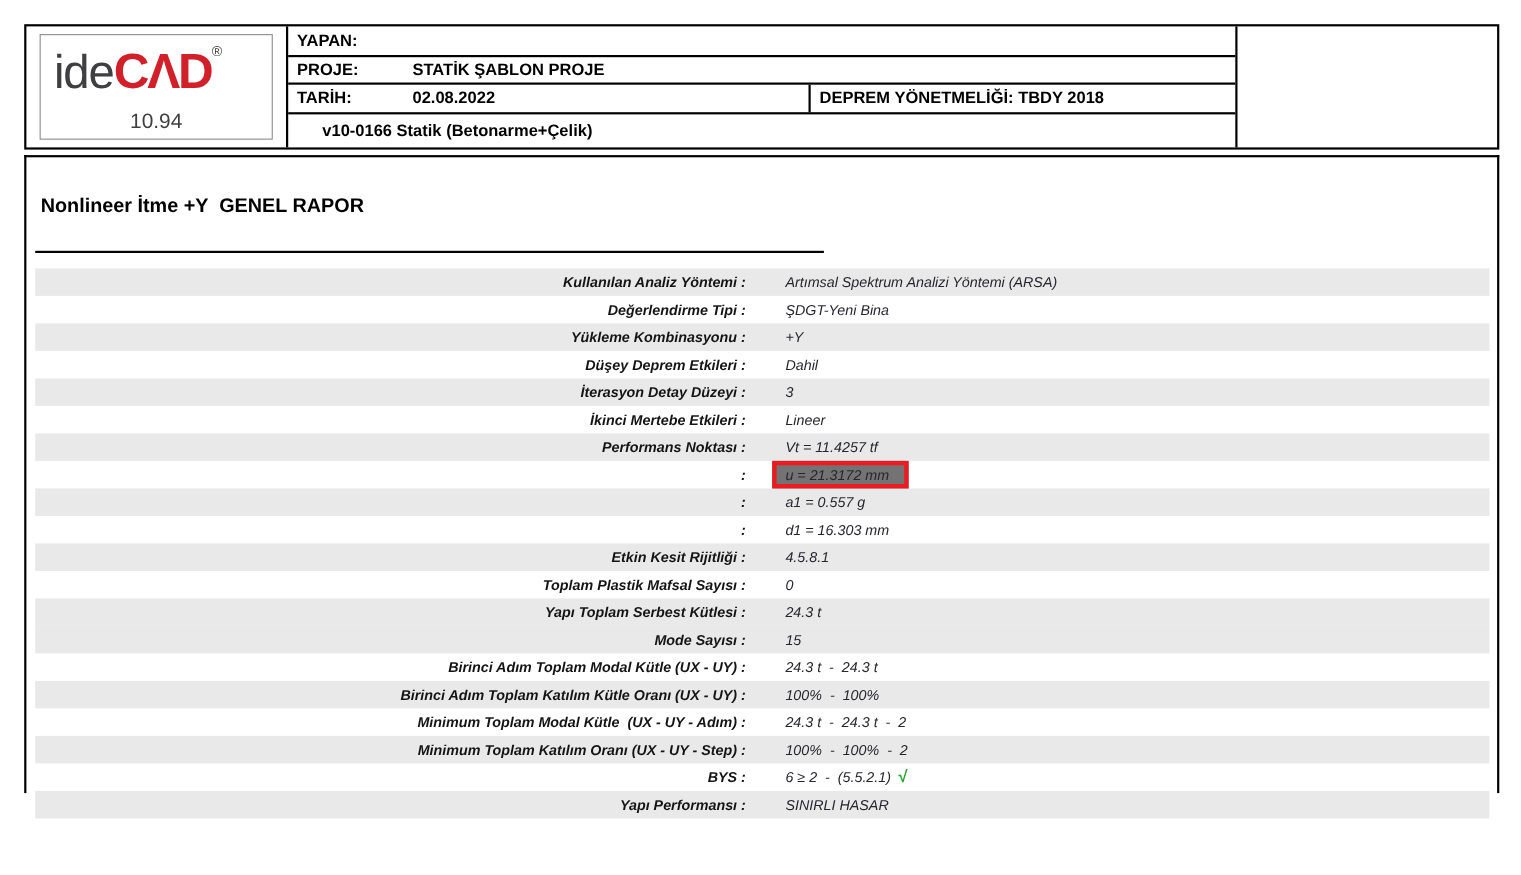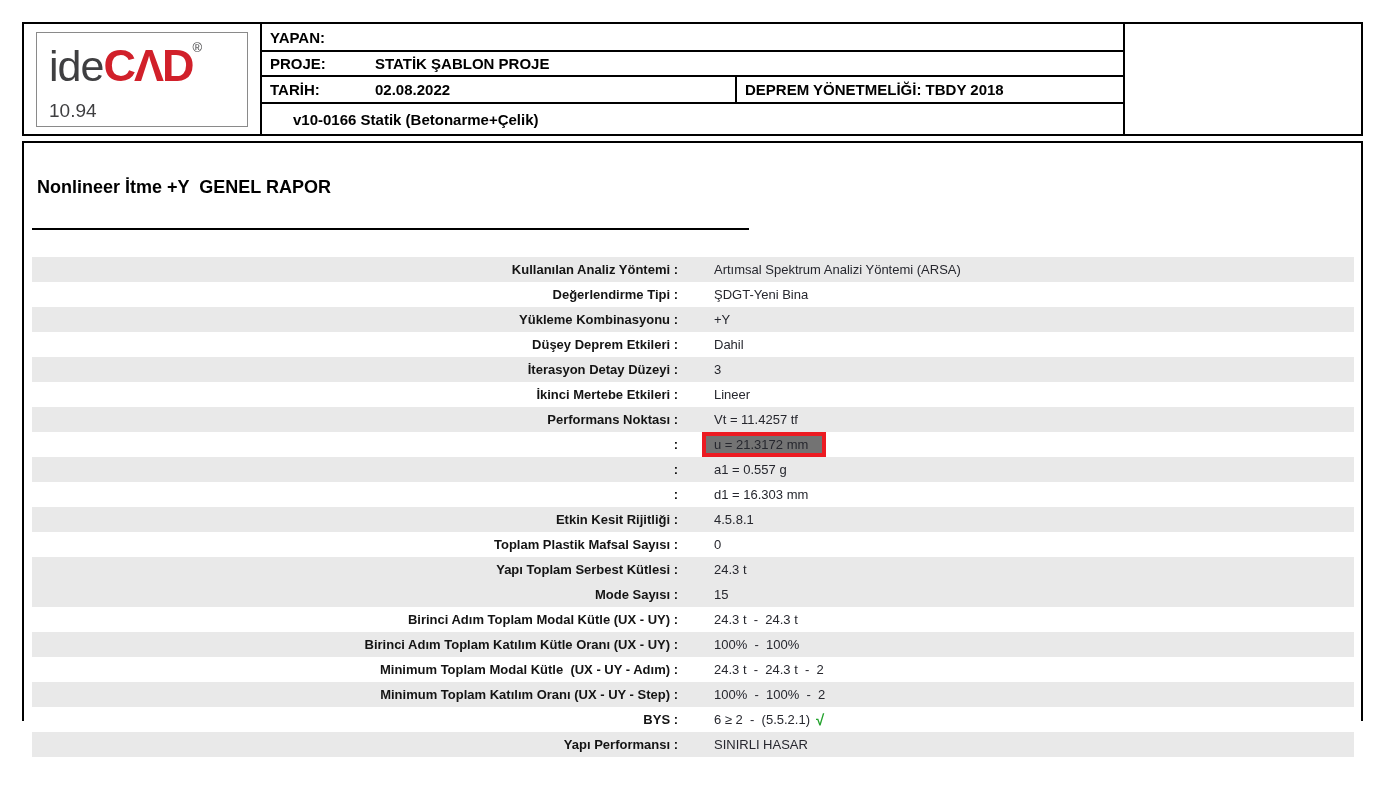--- a/index.html
+++ b/index.html
@@ -19,21 +19,21 @@
   
   .header-box{position:absolute;left:22px;top:22px;width:1341px;height:114px;
     border:2px solid var(--border);display:flex;background:#fff;}
   .logo-cell{width:238px;border-right:2px solid var(--border);
     display:flex;align-items:center;justify-content:center;}
   .logo-frame{border:1px solid #8a8a8a;padding:10px 12px 4px 12px;width:212px;background:#fff;}
   .logo-line{white-space:nowrap;line-height:1;}
   .logo-ide{font-size:43px;color:var(--logo-gray);letter-spacing:-1px;}
   .logo-cad{font-size:45px;font-weight:bold;color:var(--logo-red);letter-spacing:-2px;}
   .logo-reg{font-size:13px;color:var(--logo-gray);vertical-align:top;position:relative;top:-2px;}
-  .logo-version{font-size:19px;color:var(--logo-gray);text-align:left;margin-top:12px;}
+  .logo-version{font-size:19px;color:var(--logo-gray);text-align:center;margin-top:12px;}
 
   .mid-cell{flex:1;display:flex;flex-direction:column;border-right:2px solid var(--border);}
   .h-row{display:flex;align-items:center;font-weight:bold;font-size:15px;color:#000;
     white-space:pre;}
   .h-row1{height:28px;border-bottom:2px solid var(--border);padding-left:8px;}
   .h-row2{height:25px;border-bottom:2px solid var(--border);padding-left:8px;}
   .h-row3{height:27px;border-bottom:2px solid var(--border);}
   .h-row4{flex:1;padding-left:8px;margin-left:23px;}
   .h-label{width:105px;}
   .tarih-cell{width:475px;height:100%;display:flex;align-items:center;
@@ -42,21 +42,21 @@
   .deprem-cell{flex:1;height:100%;display:flex;align-items:center;padding-left:8px;}
   .right-cell{width:236px;}
 
   
   .content-box{position:absolute;left:22px;top:141px;width:1341px;height:580px;
     border:2px solid var(--border);border-bottom:none;background:#fff;}
   .report-title{position:absolute;left:13px;top:34px;font-size:18px;font-weight:bold;
     color:#000;white-space:pre;}
   .title-rule{position:absolute;left:8px;top:85px;width:717px;height:2px;background:#000;}
 
-  .report-table{position:absolute;left:8px;top:114px;width:1322px;}
+  .report-table{position:absolute;left:8px;top:101px;width:1322px;font-style:italic;}
   .row{display:flex;align-items:center;height:25px;font-size:13px;}
   .row.gray{background:var(--row-shade);}
   .lbl{width:646px;text-align:right;font-weight:bold;color:var(--label);white-space:pre;}
   .valwrap{margin-left:36px;display:flex;align-items:center;white-space:pre;color:var(--text);}
   .val{white-space:pre;}
   .val.highlight{display:inline-block;border:4px solid var(--highlight);background:#737373;
     padding:1px 14px 1px 8px;margin-left:-12px;position:relative;z-index:2;}
   .chk{color:var(--check-green);font-weight:bold;font-size:15px;margin-left:6px;}
 </style>
 </head>

